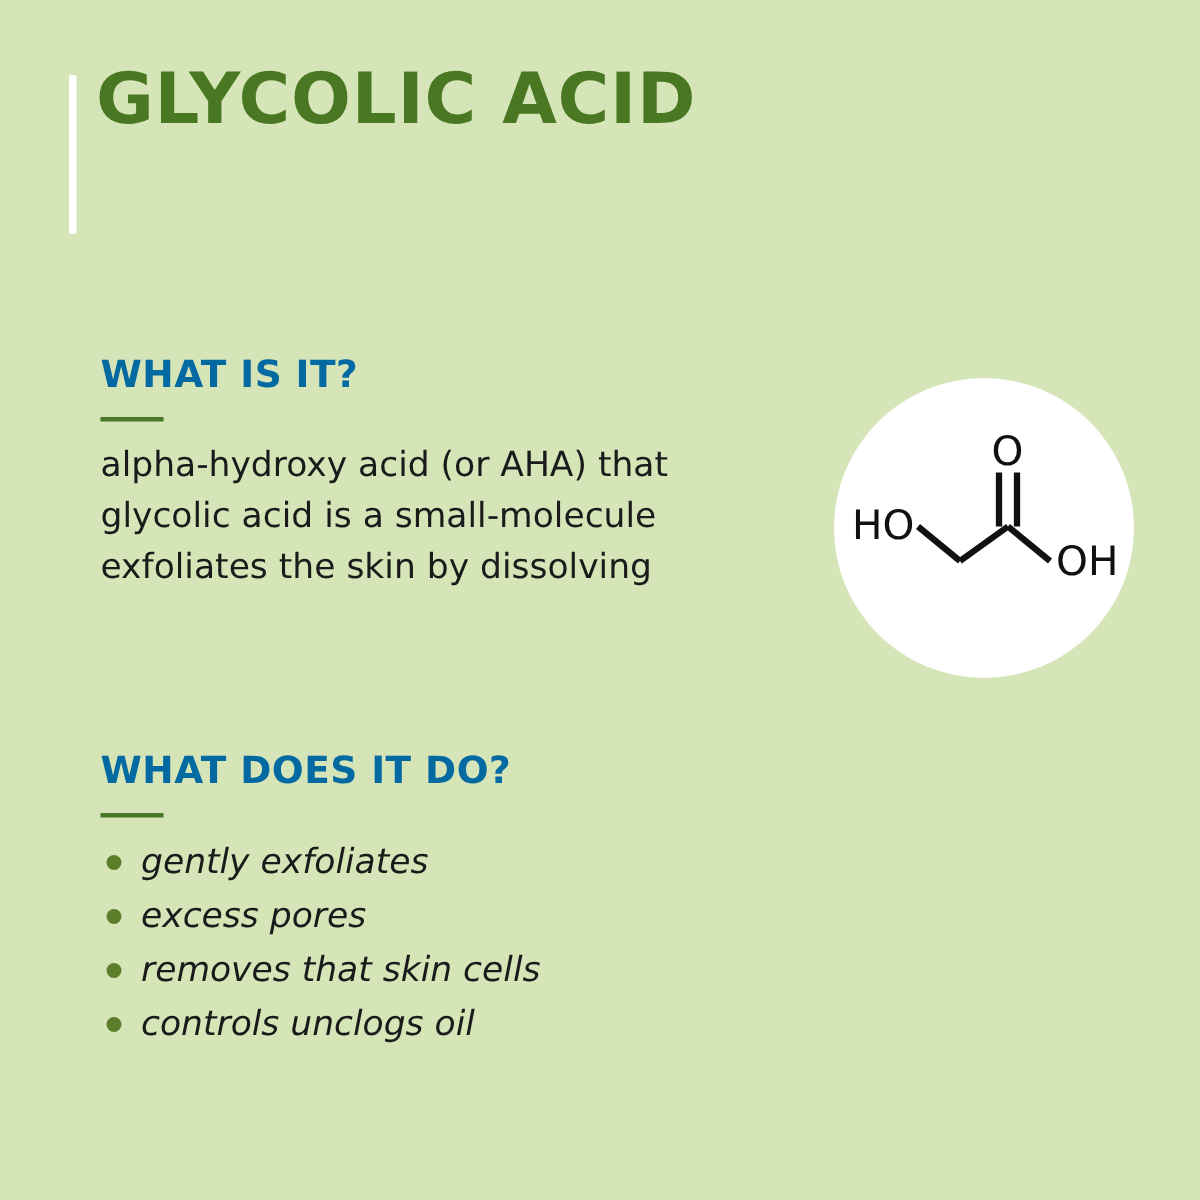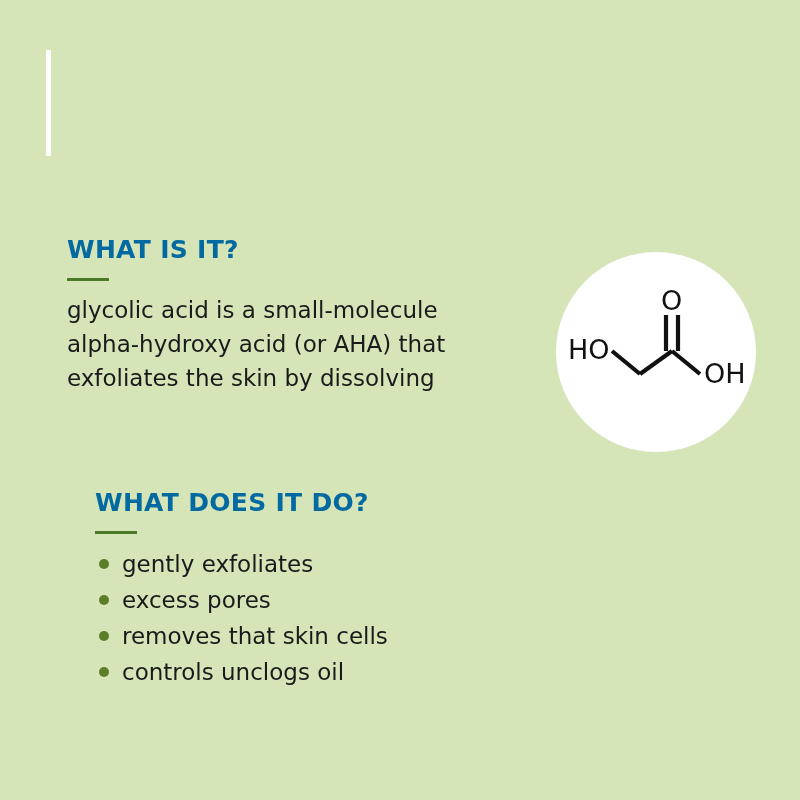--- a/index.html
+++ b/index.html
@@ -89,28 +89,28 @@
     margin: 0;
     width: 450px;
   }
   .body-paragraph .para-line {
     display: block;
     white-space: nowrap;
   }
 
   
   #section-what-does-it-do {
-    top: 489px;
+    top: 500px;
     width: 470px;
-    margin-left: 28px;
   }
   .bullet-list {
     list-style: none;
     margin: 0;
     padding: 0;
+    font-style: italic;
   }
   .bullet-list li {
     position: relative;
     padding-left: 27px;
     color: #1a1a1a;
     font-family: "DejaVu Sans", sans-serif;
     font-size: 23px;
     line-height: 36px;
     white-space: nowrap;
   }
@@ -155,28 +155,29 @@
   }
 </style>
 </head>
 <body>
 
 <div id="poster">
 
   <div class="title-accent-bar"></div>
 
   <h1 class="poster-title">
+    <span class="title-line">GLYCOLIC ACID</span>
   </h1>
 
   <div class="section" id="section-what-is-it">
     <h2 class="section-heading">WHAT IS IT?</h2>
     <div class="section-rule"></div>
     <p class="body-paragraph">
+      <span class="para-line">alpha-hydroxy acid (or AHA) that</span>
       <span class="para-line">glycolic acid is a small-molecule</span>
-      <span class="para-line">alpha-hydroxy acid (or AHA) that</span>
       <span class="para-line">exfoliates the skin by dissolving</span>
     </p>
   </div>
 
   <div class="section" id="section-what-does-it-do">
     <h2 class="section-heading">WHAT DOES IT DO?</h2>
     <div class="section-rule"></div>
     <ul class="bullet-list">
       <li>
         <span class="bullet-dot"></span>

